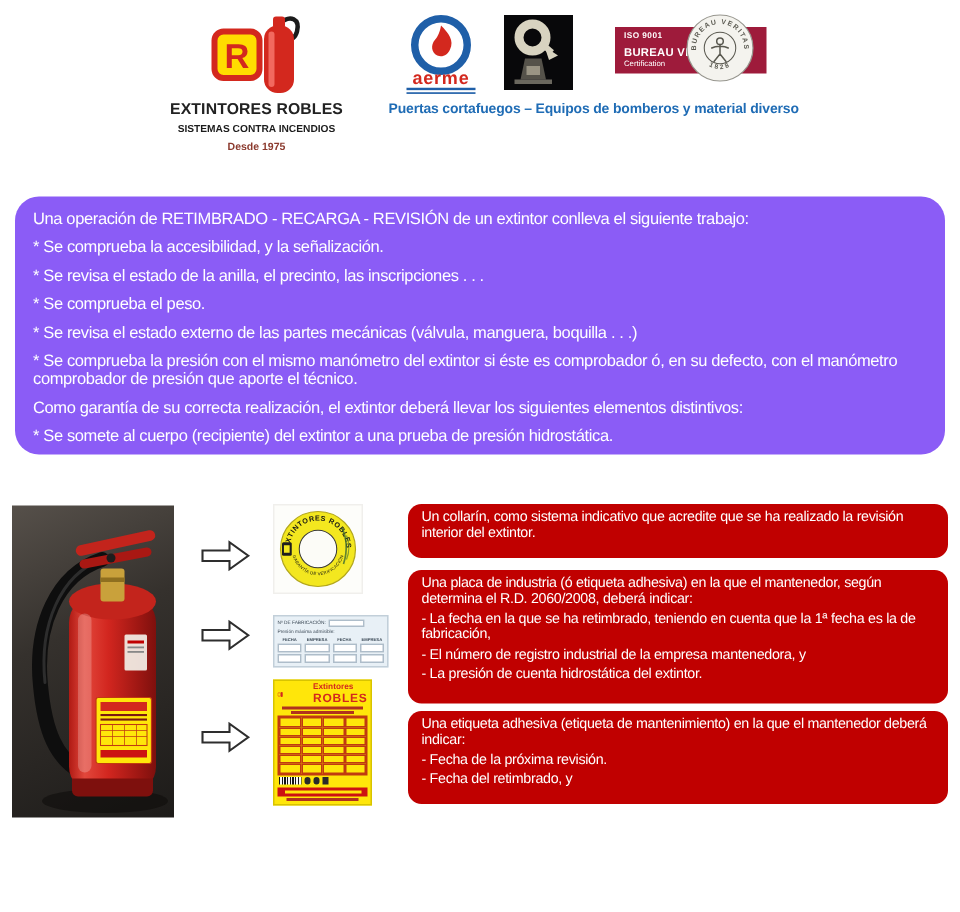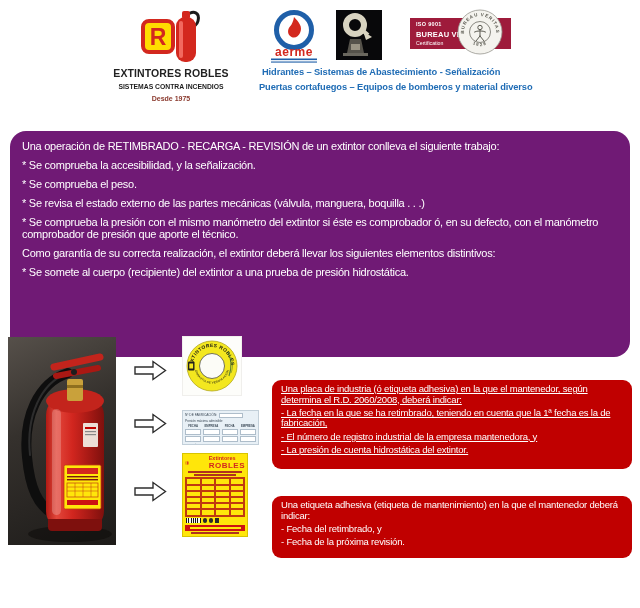--- a/index.html
+++ b/index.html
@@ -22,22 +22,22 @@
   .bv-name { font-size:7.5px; font-weight:bold; margin-top:2.5px; letter-spacing:0.2px; }
   .bv-cert { font-size:5.2px; margin-top:1.5px; }
   .bv-seal { position:absolute; left:457px; top:9px; width:46px; height:46px; }
 
   .services { position:absolute; left:259px; top:67px; width:374px;
               color:#1F6CB5; font-weight:bold; font-size:9.3px; letter-spacing:-0.1px; }
   .svc-line { margin-bottom:4.6px; white-space:nowrap; }
   .svc-line.indent { padding-left:3px; }
 
   
-  .main-box { position:absolute; left:10px; top:131px; width:620px; height:226px;
-              background:#701a75; border-radius:16px; color:#fff;
+  .main-box { position:absolute; left:10px; top:131px; width:620px; height:172px;
+              background:#8b5cf6; border-radius:16px; color:#fff;
               padding:9px 12px; box-sizing:border-box;
               font-size:11px; letter-spacing:-0.25px; line-height:1.13; }
   .main-box p { margin:0 0 6.5px; }
 
   
   .photo { position:absolute; left:8px; top:337px; width:108px; height:208px;
            background:linear-gradient(155deg,#56504a 0%,#35312d 40%,#1d1b19 100%); }
 
   
   .arrow { position:absolute; left:134px; width:33px; height:21px; }
@@ -77,22 +77,22 @@
   .ml-foot { height:6.5px; background:#CC1212; display:flex; align-items:center; justify-content:center; margin-top:1.5px; }
   .ml-foot-bar { width:85%; height:2px; background:#FFE60A; }
   .ml-tail { height:1.5px; background:#B0321E; width:80%; margin:1.4px auto 0; }
 
   
   .dist { position:absolute; left:272px; width:360px; background:#C00000; color:#fff;
           border-radius:9px; padding:4px 9px 3px; box-sizing:border-box;
           font-size:9.5px; letter-spacing:-0.2px; line-height:1.12; }
   .dist p { margin:0 0 2.5px; }
   .d1 { top:336px; height:36px; }
-  .d2 { top:380px; height:89px;text-decoration:underline; }
-  .d3 { top:496px; height:62px; }
+  .d2 { top:380px; height:89px; }
+  .d3 { top:474px; height:62px; }
 </style>
 </head>
 <body>
 
 <div class="page">
 
   <div class="brand-block">
     <svg class="brand-logo" width="62" height="58" viewBox="0 0 62 58">
       <path d="M46,10 C54,3 60,7 58,15 C57,19 54,21 51,20" stroke="#1b1b1b" stroke-width="3" fill="none"></path>
       <rect x="42" y="5" width="8" height="8" rx="2" fill="#D3281E"></rect>
@@ -139,27 +139,27 @@
     <path id="sealBot" d="M 9,23 A 14,14 0 0 0 37,23" fill="none"></path>
     <text font-size="4.4" font-weight="bold" fill="#5a5950" letter-spacing="1.5">
       <textPath href="#sealBot" startOffset="50%" text-anchor="middle">1828</textPath>
     </text>
     <circle cx="23" cy="23" r="10.5" fill="none" stroke="#5a5950" stroke-width="0.7"></circle>
     <circle cx="23" cy="18.5" r="2.2" fill="none" stroke="#5a5950" stroke-width="1"></circle>
     <path d="M23,20.7 L23,27 M17.5,23 C20,21.5 26,21.5 28.5,23 M23,27 L19,32 M23,27 L27,32" fill="none" stroke="#5a5950" stroke-width="1" stroke-linecap="round"></path>
   </svg>
 
   <div class="services">
-    <div class="svc-line indent">Hidrantes – Sistemas de Abastecimiento - Señalización</div>
     <div class="svc-line">Puertas cortafuegos – Equipos de bomberos y material diverso</div>
   </div>
 
   <div class="main-box">
     <p>Una operación de RETIMBRADO - RECARGA - REVISIÓN de un extintor conlleva el siguiente trabajo:</p>
     <p>* Se comprueba la accesibilidad, y la señalización.</p>
+    <p>* Se revisa el estado de la anilla, el precinto, las inscripciones . . .</p>
     <p>* Se comprueba el peso.</p>
     <p>* Se revisa el estado externo de las partes mecánicas (válvula, manguera, boquilla . . .)</p>
     <p>* Se comprueba la presión con el mismo manómetro del extintor si éste es comprobador ó, en su defecto, con el manómetro comprobador de presión que aporte el técnico.</p>
     <p>Como garantía de su correcta realización, el extintor deberá llevar los siguientes elementos distintivos:</p>
     <p>* Se somete al cuerpo (recipiente) del extintor a una prueba de presión hidrostática.</p>
   </div>
 
   <div class="photo">
     <svg width="108" height="208" viewBox="0 0 108 208">
       <defs>
@@ -308,27 +308,30 @@
       <span class="ml-dot"></span>
       <span class="ml-dot"></span>
       <span class="ml-sq"></span>
     </div>
     <div class="ml-foot">
       <span class="ml-foot-bar"></span>
     </div>
     <div class="ml-tail"></div>
   </div>
 
+  <div class="dist d1">
+    <p>Un collarín, como sistema indicativo que acredite que se ha realizado la revisión interior del extintor.</p>
+  </div>
 
   <div class="dist d2">
     <p>Una placa de industria (ó etiqueta adhesiva) en la que el mantenedor, según determina el R.D. 2060/2008, deberá indicar:</p>
     <p>- La fecha en la que se ha retimbrado, teniendo en cuenta que la 1ª fecha es la de fabricación,</p>
     <p>- El número de registro industrial de la empresa mantenedora, y</p>
     <p>- La presión de cuenta hidrostática del extintor.</p>
   </div>
 
   <div class="dist d3">
     <p>Una etiqueta adhesiva (etiqueta de mantenimiento) en la que el mantenedor deberá indicar:</p>
+    <p>- Fecha de la próxima revisión.</p>
     <p>- Fecha del retimbrado, y</p>
-    <p>- Fecha de la próxima revisión.</p>
   </div>
 
 </div>
 
 </body></html>

